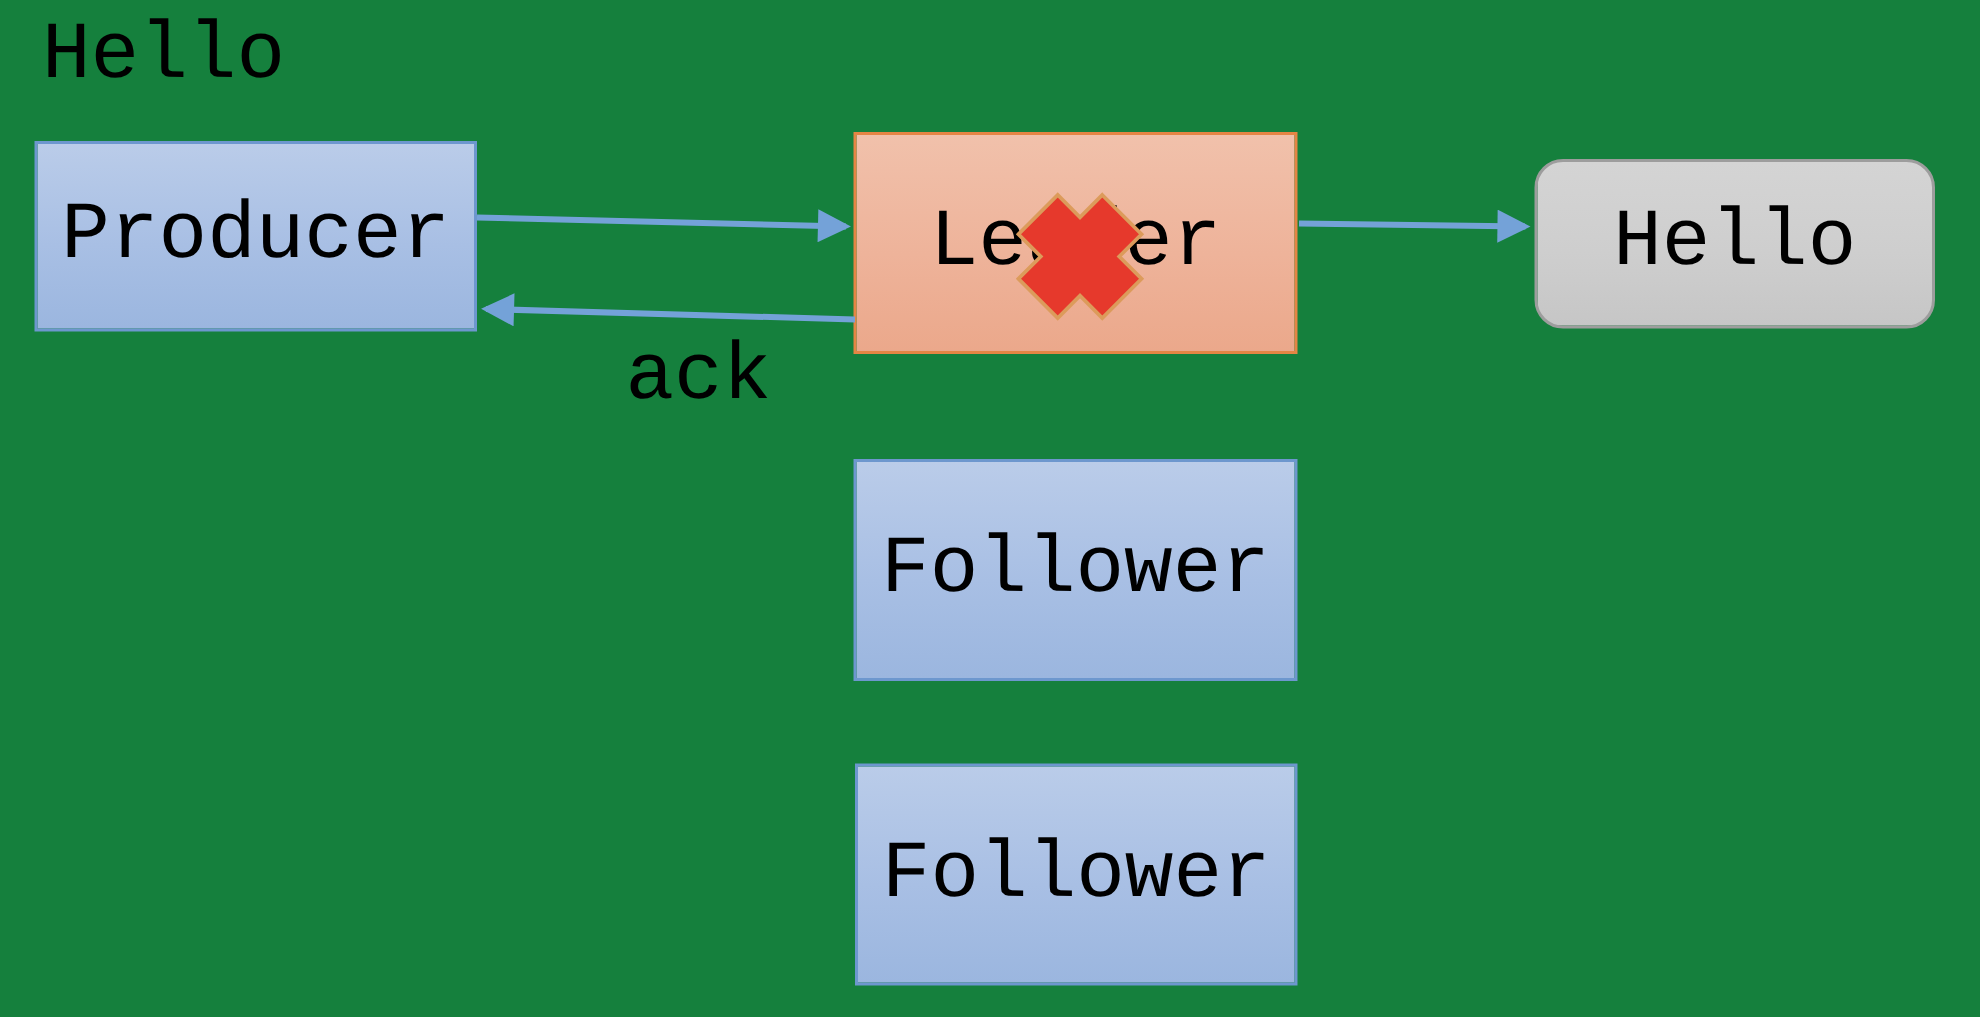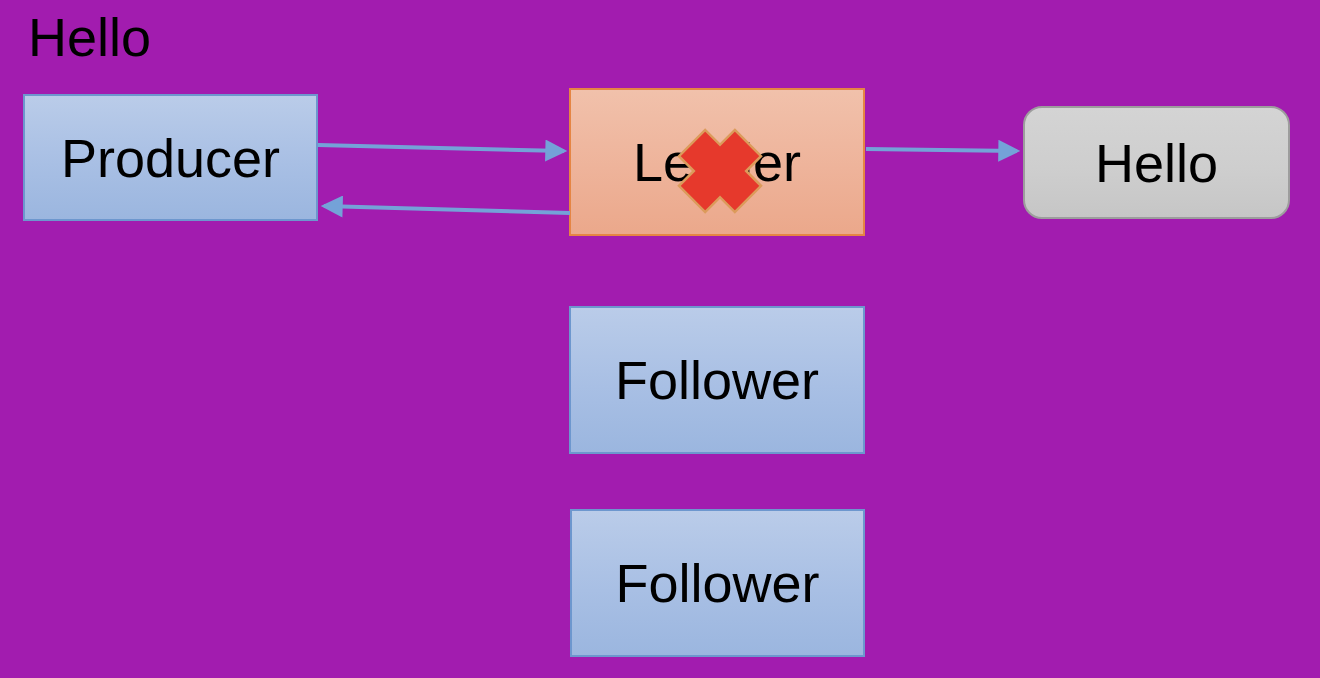--- a/index.html
+++ b/index.html
@@ -4,23 +4,23 @@
 <style>
   html, body {
     margin: 0;
     padding: 0;
     background: #ffffff;
   }
   .canvas {
     position: relative;
     width: 1320px;
     height: 678px;
-    background: #a21caf;
+    background: #15803d;
     overflow: hidden;
-    font-family: Liberation Sans, sans-serif;
+    font-family: Liberation Mono, monospace;
     color: #000000;
   }
   .free-label {
     position: absolute;
     font-size: 54px;
     line-height: 1.1;
     color: #000;
     white-space: nowrap;
   }
   .title-label {
@@ -98,20 +98,21 @@
   </div>
 
   <div class="node node-blue node-follower2">
     <span>Follower</span>
   </div>
 
   <div class="node node-gray node-message">
     <span>Hello</span>
   </div>
 
+  <div class="free-label ack-label">ack</div>
 
   <svg class="edges-layer" viewBox="0 0 1320 678">
     <defs>
       <marker id="arrowhead" viewBox="0 0 10 10" refX="8.5" refY="5" markerWidth="7" markerHeight="5.5" orient="auto">
         <path d="M 0 0 L 10 5 L 0 10 Z" fill="#74a2d8"></path>
       </marker>
     </defs>
     <line x1="318" y1="145" x2="564" y2="151" stroke="#74a2d8" stroke-width="4" marker-end="url(#arrowhead)"></line>
     <line x1="570" y1="213" x2="324" y2="206" stroke="#74a2d8" stroke-width="4" marker-end="url(#arrowhead)"></line>
     <line x1="866" y1="149" x2="1017" y2="151" stroke="#74a2d8" stroke-width="4" marker-end="url(#arrowhead)"></line>

